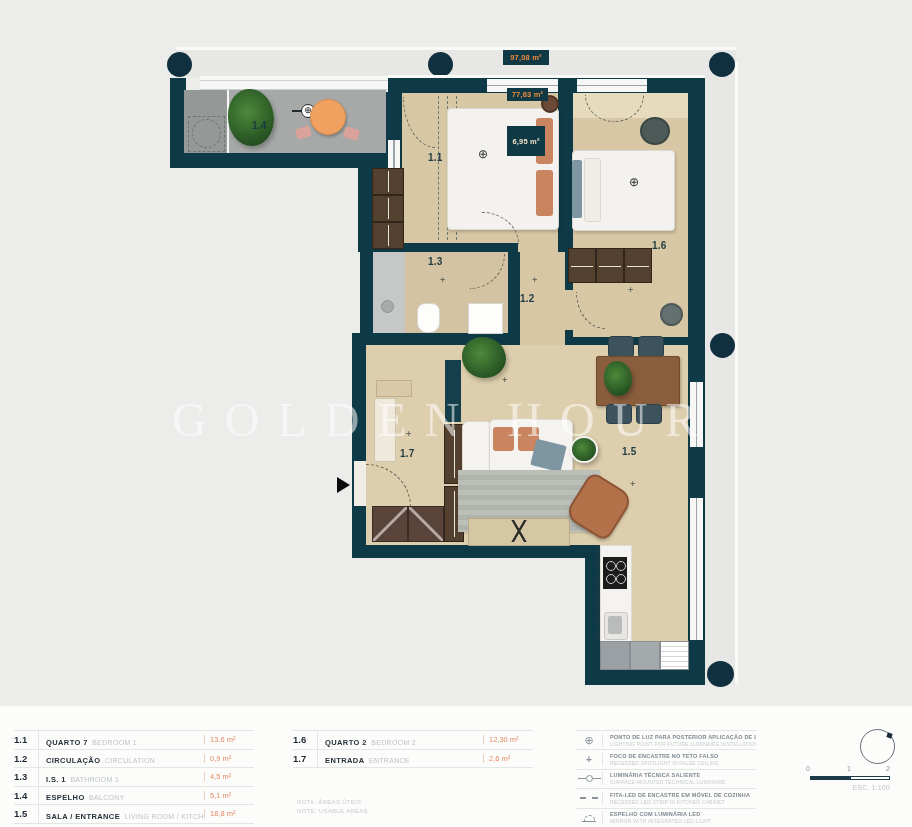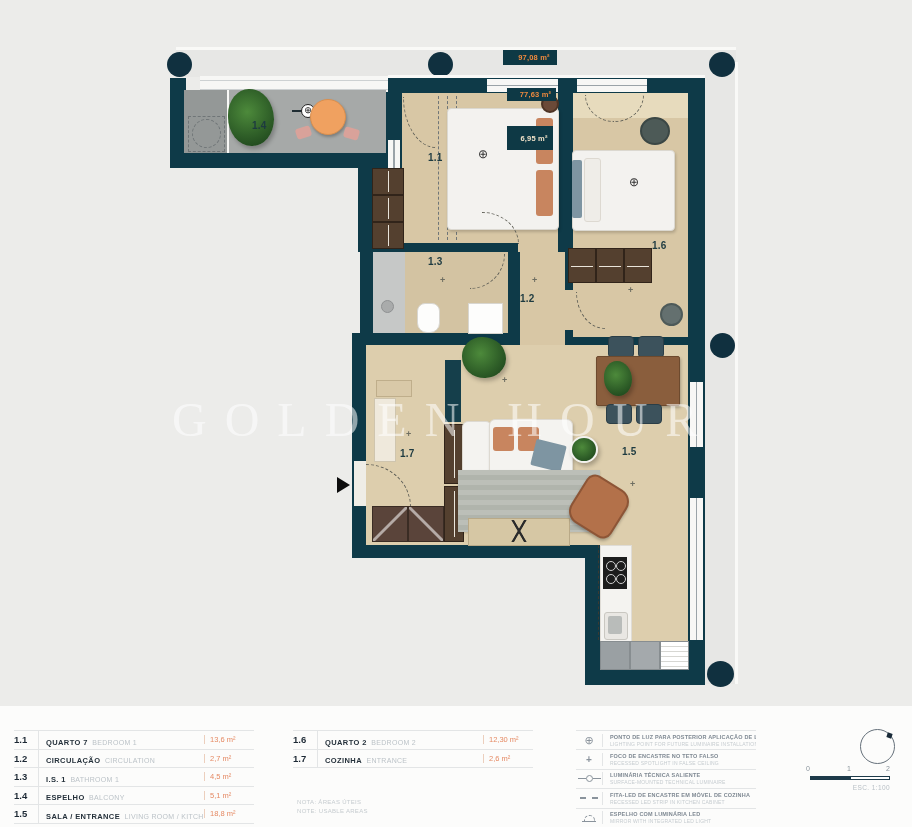--- a/index.html
+++ b/index.html
@@ -37,21 +37,21 @@
   .sofa{background:#f4f3f0;border:1px solid #ddd9d1;border-radius:6px;box-shadow:1px 2px 3px rgba(0,0,0,.2);}
   .chair-teal{background:#3c525c;border:1px solid #2b3e47;border-radius:4px;}
   .dtable{background:#8a5e3d;border:1px solid #6d4a2e;border-radius:2px;box-shadow:1px 2px 3px rgba(0,0,0,.25);}
   .counter{background:#f4f3f0;border:1px solid #dfdcd6;}
   .appl{border:1px solid #878d90;}
   .arc{border:0 dashed #63635a;}
   .dash-v{border-left:1px dashed #6f7577;}
   .plan-label{font-size:10px;font-weight:bold;color:#1d3a40;letter-spacing:.2px;}
   .plus-mark{font-size:9px;color:#6e6e62;font-weight:bold;line-height:9px;}
   .crosshair{font-size:12px;color:#333;line-height:12px;}
-  .badge{background:#0e3945;color:#f08a3e;font-size:7.5px;font-weight:bold;display:flex;align-items:center;justify-content:center;letter-spacing:.2px;padding-left:8px;}
+  .badge{background:#0e3945;color:#f08a3e;font-size:7.5px;font-weight:bold;display:flex;align-items:center;justify-content:center;letter-spacing:.2px;}
   .badge.cream{color:#f2e3c9;}
   .entry-arrow{width:0;height:0;border-top:8px solid transparent;border-bottom:8px solid transparent;border-left:13px solid #0c0c0c;}
   
   .wm{font-family:"Liberation Serif", serif;color:rgba(255,255,255,.55);white-space:nowrap;z-index:40;pointer-events:none;}
   .wm1{font-size:48px;letter-spacing:18px;}
   .wm2{font-size:16px;letter-spacing:22px;}
   
   .legend-bg{left:0;top:706px;width:912px;height:121px;background:#fcfcfb;}
   .rtable{border-top:1px solid #e3e5e6;}
   .rrow{display:flex;align-items:center;height:17.5px;border-bottom:1px solid #e3e5e6;}
@@ -232,36 +232,36 @@
   <div class="abs" style="left:606px;top:574px;width:8px;height:8px;border:1px solid #cfcfcf;border-radius:50%;"></div>
   <div class="abs" style="left:616px;top:574px;width:8px;height:8px;border:1px solid #cfcfcf;border-radius:50%;"></div>
   <div class="abs" style="left:604px;top:612px;width:22px;height:26px;background:#e9e7e3;border:1px solid #c9c7c1;border-radius:3px;"></div>
   <div class="abs" style="left:608px;top:616px;width:14px;height:18px;background:#b9bcba;border-radius:2px;"></div>
   <div class="abs appl" style="left:600px;top:641px;width:28px;height:27px;background:#9aa0a3;"></div>
   <div class="abs appl" style="left:630px;top:641px;width:28px;height:27px;background:#a4a9ac;"></div>
   <div class="abs appl" style="left:660px;top:641px;width:27px;height:27px;background:repeating-linear-gradient(180deg,#ffffff 0 4px,#d7d7d3 4px 5px);"></div>
 
   <div class="abs badge" style="left:503px;top:50px;width:46px;height:15px;">97,08 m²</div>
   <div class="abs badge" style="left:507px;top:88px;width:41px;height:13px;">77,63 m²</div>
-  <div class="abs badge cream" style="left:507px;top:126px;width:38px;height:24px;">6,95 m²</div>
+  <div class="abs badge cream" style="left:507px;top:126px;width:38px;height:30px;">6,95 m²</div>
 
   <div class="abs wm wm1" style="left:172px;top:392px;">GOLDEN HOUR</div>
 
   <div class="abs legend-bg"></div>
 
   <div class="abs rtable" style="left:14px;top:730px;width:240px;">
     <div class="rrow">
       <span class="rnum">1.1</span>
       <span class="rnames"><span class="rpt">QUARTO 7</span> <span class="ren">BEDROOM 1</span></span>
       <span class="rval">13,6 m²</span>
     </div>
     <div class="rrow">
       <span class="rnum">1.2</span>
       <span class="rnames"><span class="rpt">CIRCULAÇÃO</span> <span class="ren">CIRCULATION</span></span>
-      <span class="rval">2,7 m²</span>
+      <span class="rval">0,9 m²</span>
     </div>
     <div class="rrow">
       <span class="rnum">1.3</span>
       <span class="rnames"><span class="rpt">I.S. 1</span> <span class="ren">BATHROOM 1</span></span>
       <span class="rval">4,5 m²</span>
     </div>
     <div class="rrow">
       <span class="rnum">1.4</span>
       <span class="rnames"><span class="rpt">ESPELHO</span> <span class="ren">BALCONY</span></span>
       <span class="rval">5,1 m²</span>
@@ -274,21 +274,21 @@
   </div>
 
   <div class="abs rtable" style="left:293px;top:730px;width:240px;">
     <div class="rrow">
       <span class="rnum">1.6</span>
       <span class="rnames"><span class="rpt">QUARTO 2</span> <span class="ren">BEDROOM 2</span></span>
       <span class="rval">12,30 m²</span>
     </div>
     <div class="rrow">
       <span class="rnum">1.7</span>
-      <span class="rnames"><span class="rpt">COZINHA</span> <span class="ren">ENTRANCE</span></span>
+      <span class="rnames"><span class="rpt">ENTRADA</span> <span class="ren">ENTRANCE</span></span>
       <span class="rval">2,6 m²</span>
     </div>
   </div>
 
   <div class="abs notes" style="left:297px;top:798px;">
     <div>NOTA: ÁREAS ÚTEIS</div>
     <div>NOTE: USABLE AREAS</div>
   </div>
 
   <div class="abs stable" style="left:576px;top:730px;width:180px;">

